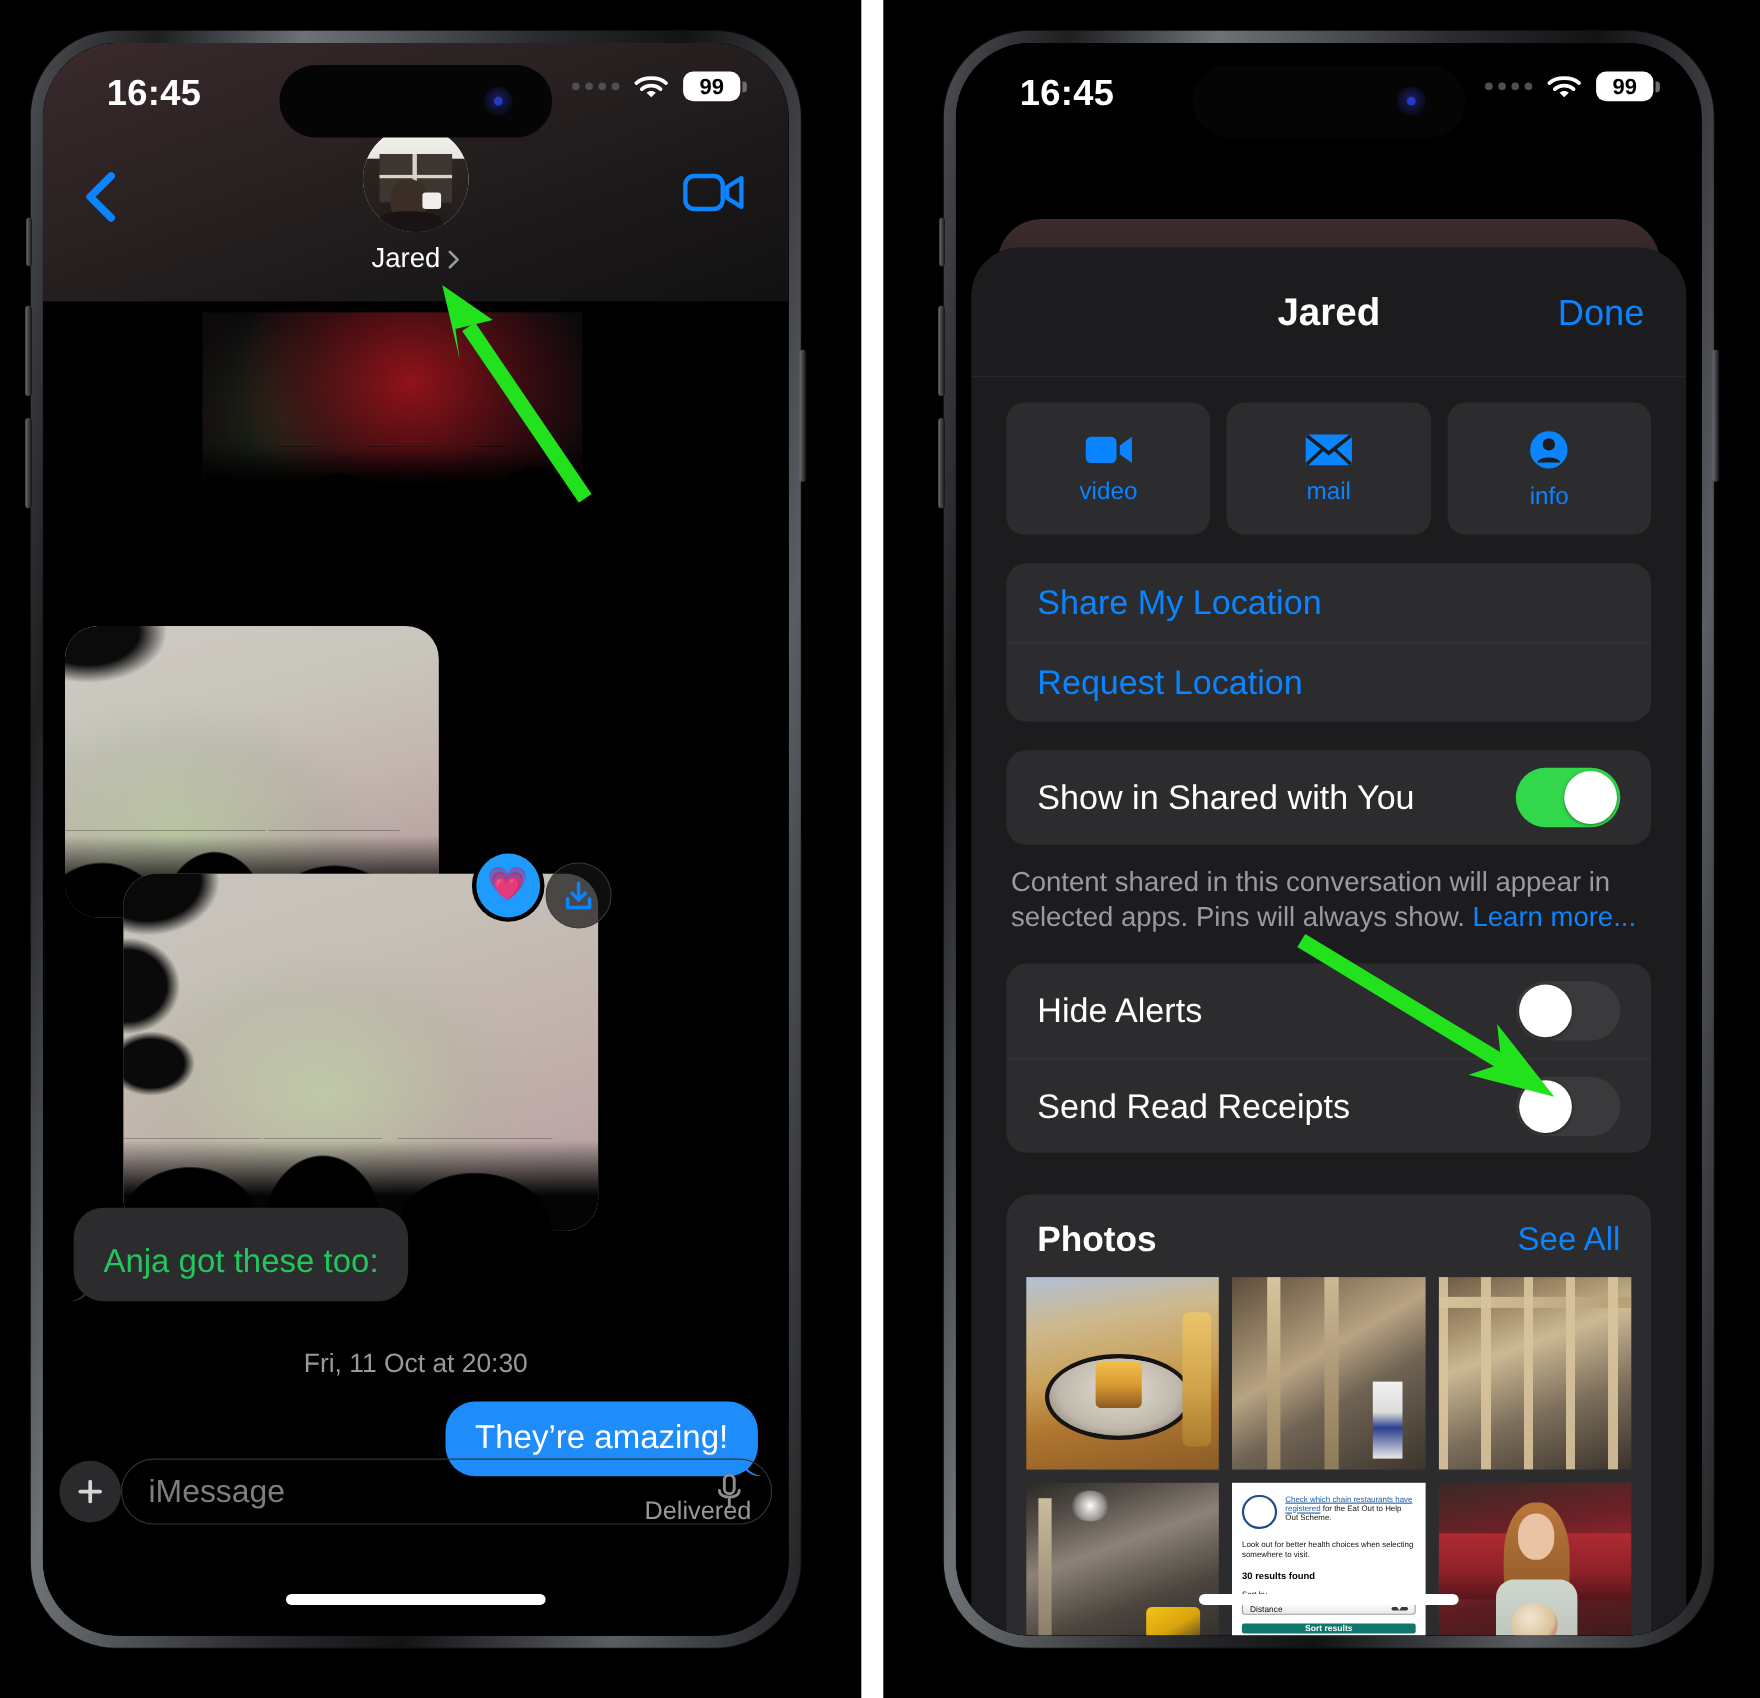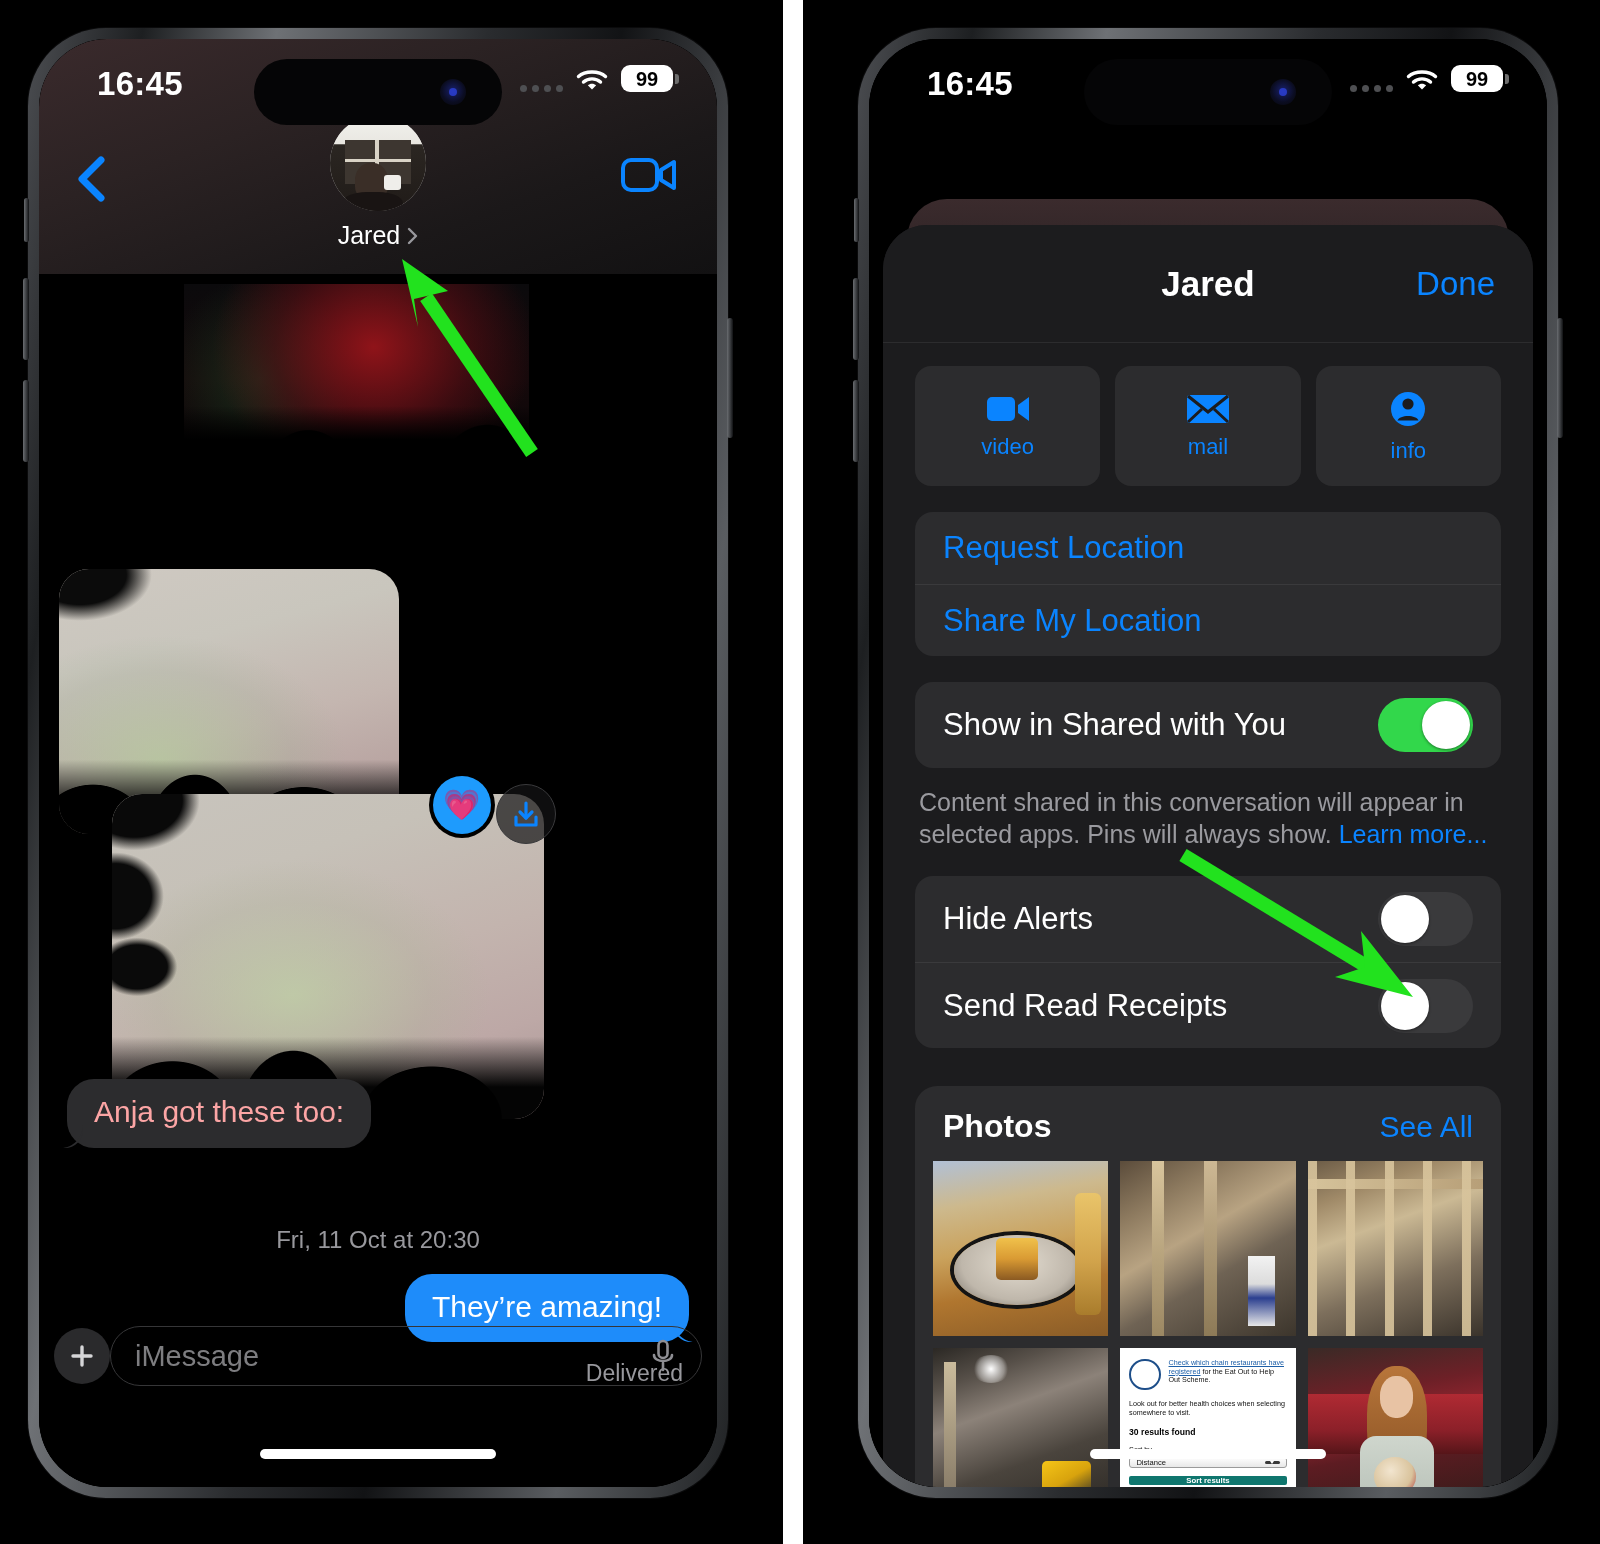--- a/index.html
+++ b/index.html
@@ -64,21 +64,21 @@
     position: absolute; right: 36px; top: 50%; transform: translateY(-50%);
     width: 26px; height: 26px; border-radius: 50%;
     background: radial-gradient(circle at 50% 45%, #18206b 0%, #0b0d22 58%, #060608 100%);
   }
   .dyn-cam::after{
     content:""; position:absolute; left:50%; top:50%; transform:translate(-50%,-50%);
     width:8px; height:8px; border-radius:50%; background:#2b3fd4; opacity:.85;
   }
   .sb-right {
     position: absolute; right: 44px; top: 26px;
-    display: flex; align-items: flex-end; gap: 13px;
+    display: flex; align-items: center; gap: 13px;
   }
   .sb-dots { display: flex; gap: 5px; align-items: center; }
   .sb-dots i { width: 7px; height: 7px; border-radius: 50%; background: #4e4f52; display:block; }
   .sb-wifi { width: 32px; height: 24px; position: relative; }
   .batt {
     position: relative; width: 52px; height: 27px; border-radius: 9px;
     background: #fff; display: flex; align-items: center; justify-content: center;
   }
   .batt span { color: #000; font-size: 20px; font-weight: 700; line-height: 1; }
   .batt::after {
@@ -190,23 +190,23 @@
   .tapback .heart { font-size: 30px; line-height: 1; }
   .dl-btn {
     position: absolute; left: 457px; top: 510px;
     width: 60px; height: 60px; border-radius: 50%;
     border: 1.5px solid #3a3a3c; background: rgba(20,20,22,.7);
     display: flex; align-items: center; justify-content: center;
     z-index: 6; cursor: pointer;
   }
 
   .bubble-in {
-    position: absolute; left: 28px; top: 805px;
-    background: #2c2c2e; color: #fca5a5;
-    padding: 18px 27px 21px; border-radius: 27px;
+    position: absolute; left: 28px; top: 824px;
+    background: #2c2c2e; color: #22c55e;
+    padding: 34px 27px 21px; border-radius: 27px;
     font-size: 30px; line-height: 1; max-width: 440px;
   }
   .bubble-in::after{
     content:""; position:absolute; left:-6px; bottom:0; width:22px; height:24px;
     background:#2c2c2e; border-bottom-right-radius: 18px;
     clip-path: path("M22 24 L22 0 C 22 14, 12 24, 0 24 Z");
   }
   .ts-row {
     position: absolute; left: 0; right: 0; top: 952px;
     text-align: center; color: #98989d; font-size: 24px;
@@ -595,24 +595,24 @@
                   <circle cx="20" cy="20" r="17" fill="#0a84ff"></circle>
                   <circle cx="20" cy="15" r="5.6" fill="#1c1c1e"></circle>
                   <path d="M9.5 31.5 C11.5 25.5, 28.5 25.5, 30.5 31.5" fill="#1c1c1e"></path>
                 </svg>
                 <span class="qlabel">info</span>
               </div>
             </div>
 
             <div class="group">
               <div class="grow">
+                <span class="g-link">Share My Location</span>
+              </div>
+              <div class="grow">
                 <span class="g-link">Request Location</span>
-              </div>
-              <div class="grow">
-                <span class="g-link">Share My Location</span>
               </div>
             </div>
 
             <div class="group">
               <div class="grow" style="height:86px">
                 <span class="g-label">Show in Shared with You</span>
                 <div class="toggle on">
                     <div class="knob"></div>
                   </div>
               </div>

